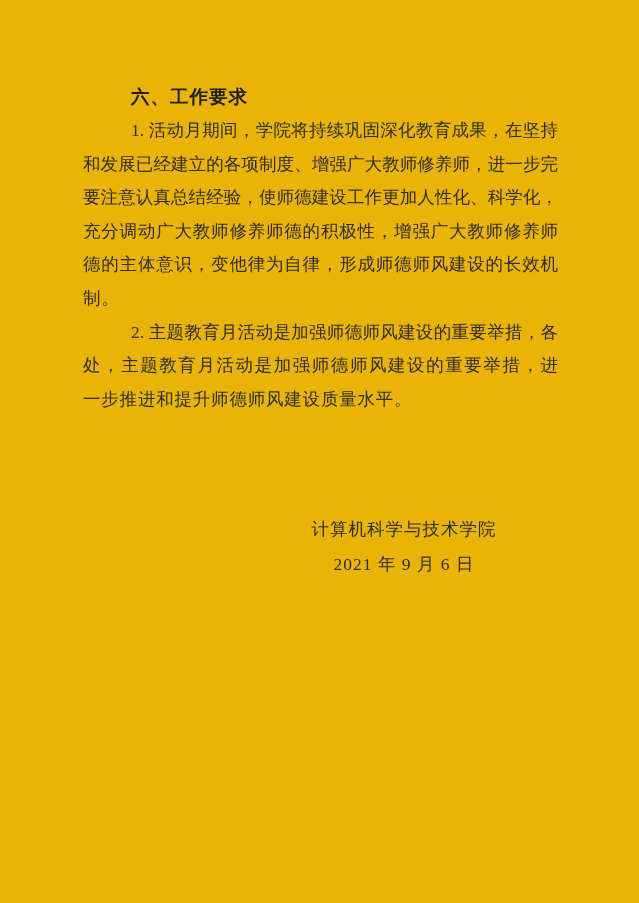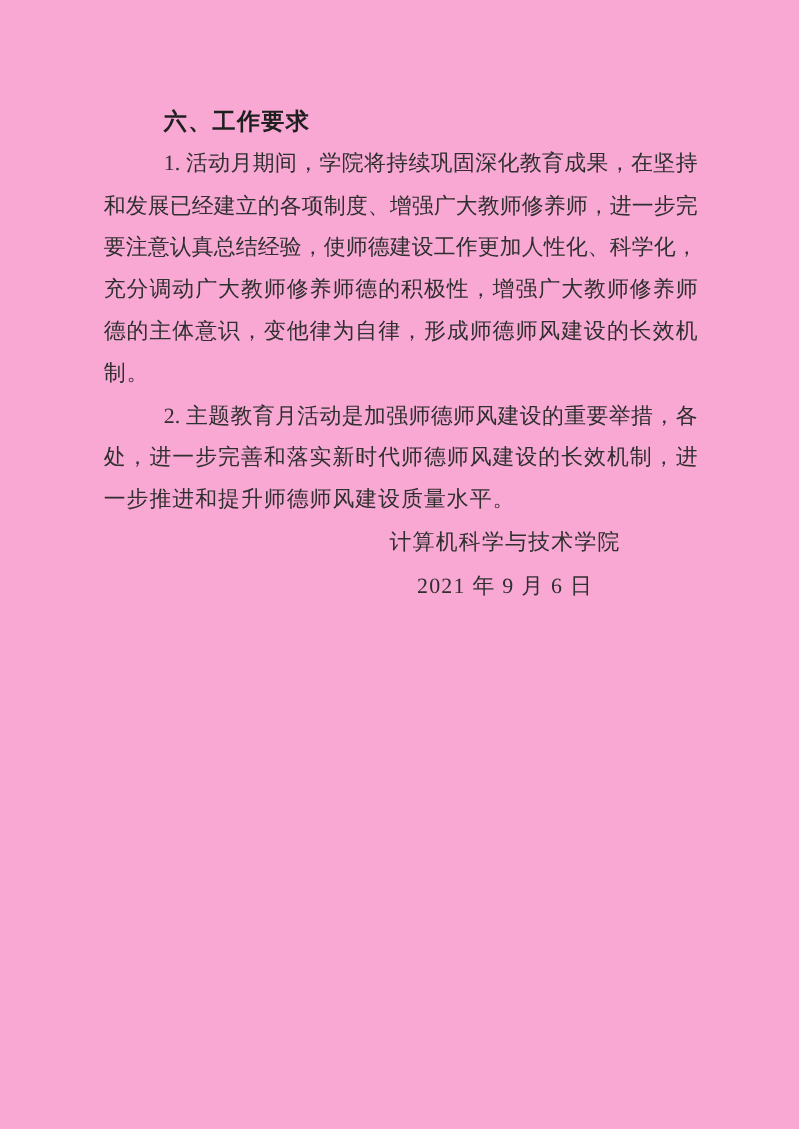--- a/index.html
+++ b/index.html
@@ -8,21 +8,21 @@
   }
   body {
     width: 639px;
     height: 903px;
     background: #ffffff;
   }
   .page {
     position: relative;
     width: 639px;
     height: 903px;
-    background: #f9a8d4;
+    background: #eab308;
     overflow: hidden;
     font-family: "Liberation Serif", "DejaVu Serif", serif;
     color: #2f2f2f;
   }
   .content {
     position: absolute;
     left: 83px;
     top: 80px;
     width: 475px;
   }
@@ -50,20 +50,21 @@
   }
   .line.first {
     padding-left: 48px;
   }
   .line.last {
     text-align: left;
     text-align-last: left;
     letter-spacing: 0.8px;
   }
   .signature {
+    margin-top: 96px;
     margin-left: auto;
     width: 308px;
     text-align: center;
   }
   .sig-line {
     font-size: 17.5px;
     line-height: 35px;
     letter-spacing: 1px;
   }
 </style>
@@ -79,21 +80,21 @@
       <div class="line first">1. 活动月期间，学院将持续巩固深化教育成果，在坚持</div>
       <div class="line">和发展已经建立的各项制度、增强广大教师修养师，进一步完</div>
       <div class="line">要注意认真总结经验，使师德建设工作更加人性化、科学化，</div>
       <div class="line">充分调动广大教师修养师德的积极性，增强广大教师修养师</div>
       <div class="line">德的主体意识，变他律为自律，形成师德师风建设的长效机</div>
       <div class="line last">制。</div>
     </div>
 
     <div class="para">
       <div class="line first">2. 主题教育月活动是加强师德师风建设的重要举措，各</div>
-      <div class="line">处，进一步完善和落实新时代师德师风建设的长效机制，进</div>
+      <div class="line">处，主题教育月活动是加强师德师风建设的重要举措，进</div>
       <div class="line last">一步推进和提升师德师风建设质量水平。</div>
     </div>
 
     <div class="signature">
       <div class="sig-line">计算机科学与技术学院</div>
       <div class="sig-line">2021 年 9 月 6 日</div>
     </div>
 
   </div>
 </div>

